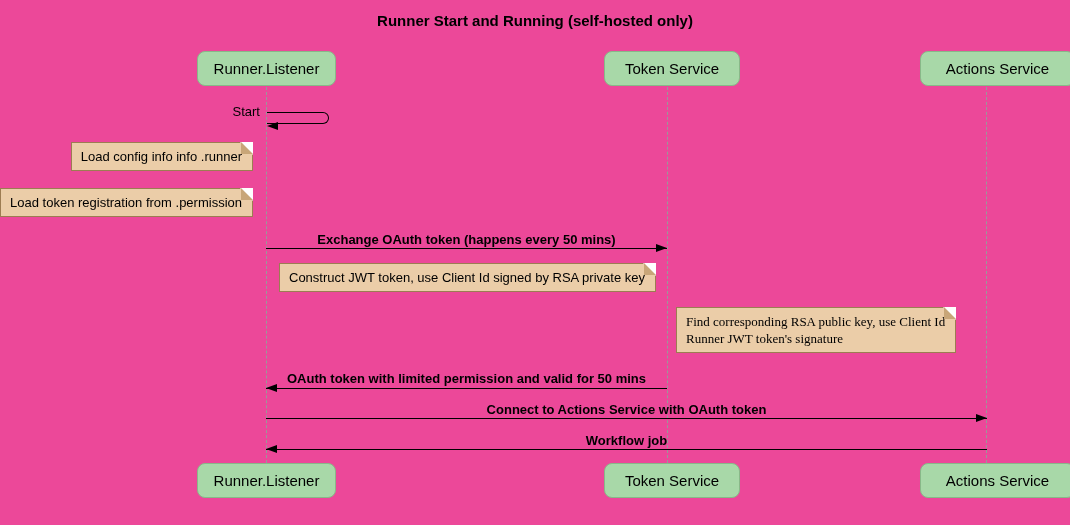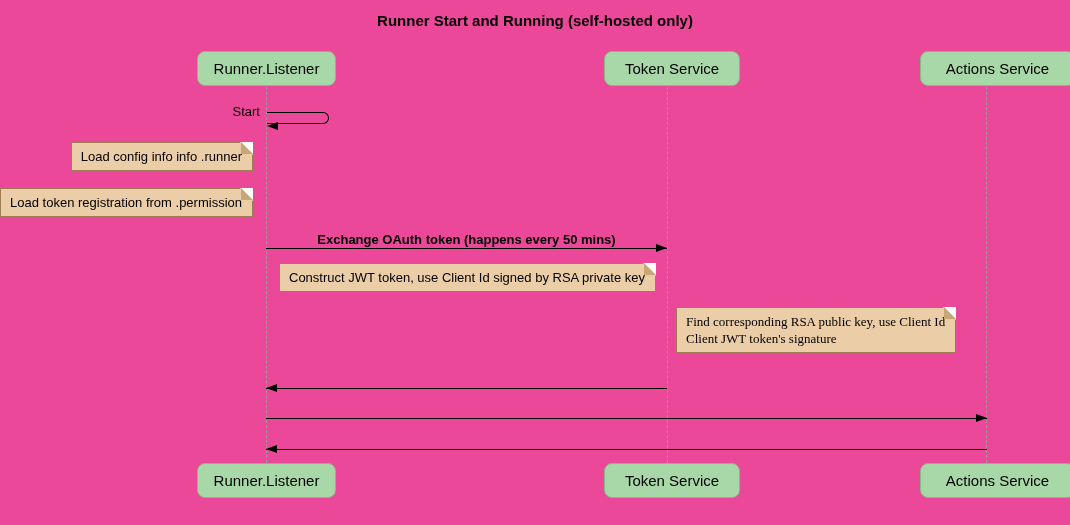--- a/index.html
+++ b/index.html
@@ -108,29 +108,32 @@
   <div class="msg-label" style="left:266px;width:401px;top:233px;">Exchange OAuth token (happens every 50 mins)</div>
   <div class="msg-line" style="left:266px;width:401px;top:248px;"></div>
   <div class="arrow-right" style="left:656px;top:244px;"></div>
 
   <div class="note" style="left:279px;top:263px;">
     <span>Construct JWT token, use Client Id signed by RSA private key</span>
   </div>
 
   <div class="note" style="left:676px;top:307px;font-family:Liberation Serif, serif;">
     <div>Find corresponding RSA public key, use Client Id</div>
-    <div>Client JWT token's signature</div>
+    <div>Runner JWT token's signature</div>
   </div>
 
+  <div class="msg-label" style="left:266px;width:401px;top:372px;">OAuth token with limited permission and valid for 50 mins</div>
   <div class="msg-line" style="left:266px;width:401px;top:388px;"></div>
   <div class="arrow-left" style="left:266px;top:384px;"></div>
 
+  <div class="msg-label" style="left:266px;width:721px;top:403px;">Connect to Actions Service with OAuth token</div>
   <div class="msg-line" style="left:266px;width:721px;top:418px;"></div>
   <div class="arrow-right" style="left:976px;top:414px;"></div>
 
+  <div class="msg-label" style="left:266px;width:721px;top:434px;">Workflow job</div>
   <div class="msg-line" style="left:266px;width:721px;top:449px;"></div>
   <div class="arrow-left" style="left:266px;top:445px;"></div>
 
   <div class="participant p-bottom p-runner">
     <span>Runner.Listener</span>
   </div>
   <div class="participant p-bottom p-token">
     <span>Token Service</span>
   </div>
   <div class="participant p-bottom p-actions">

